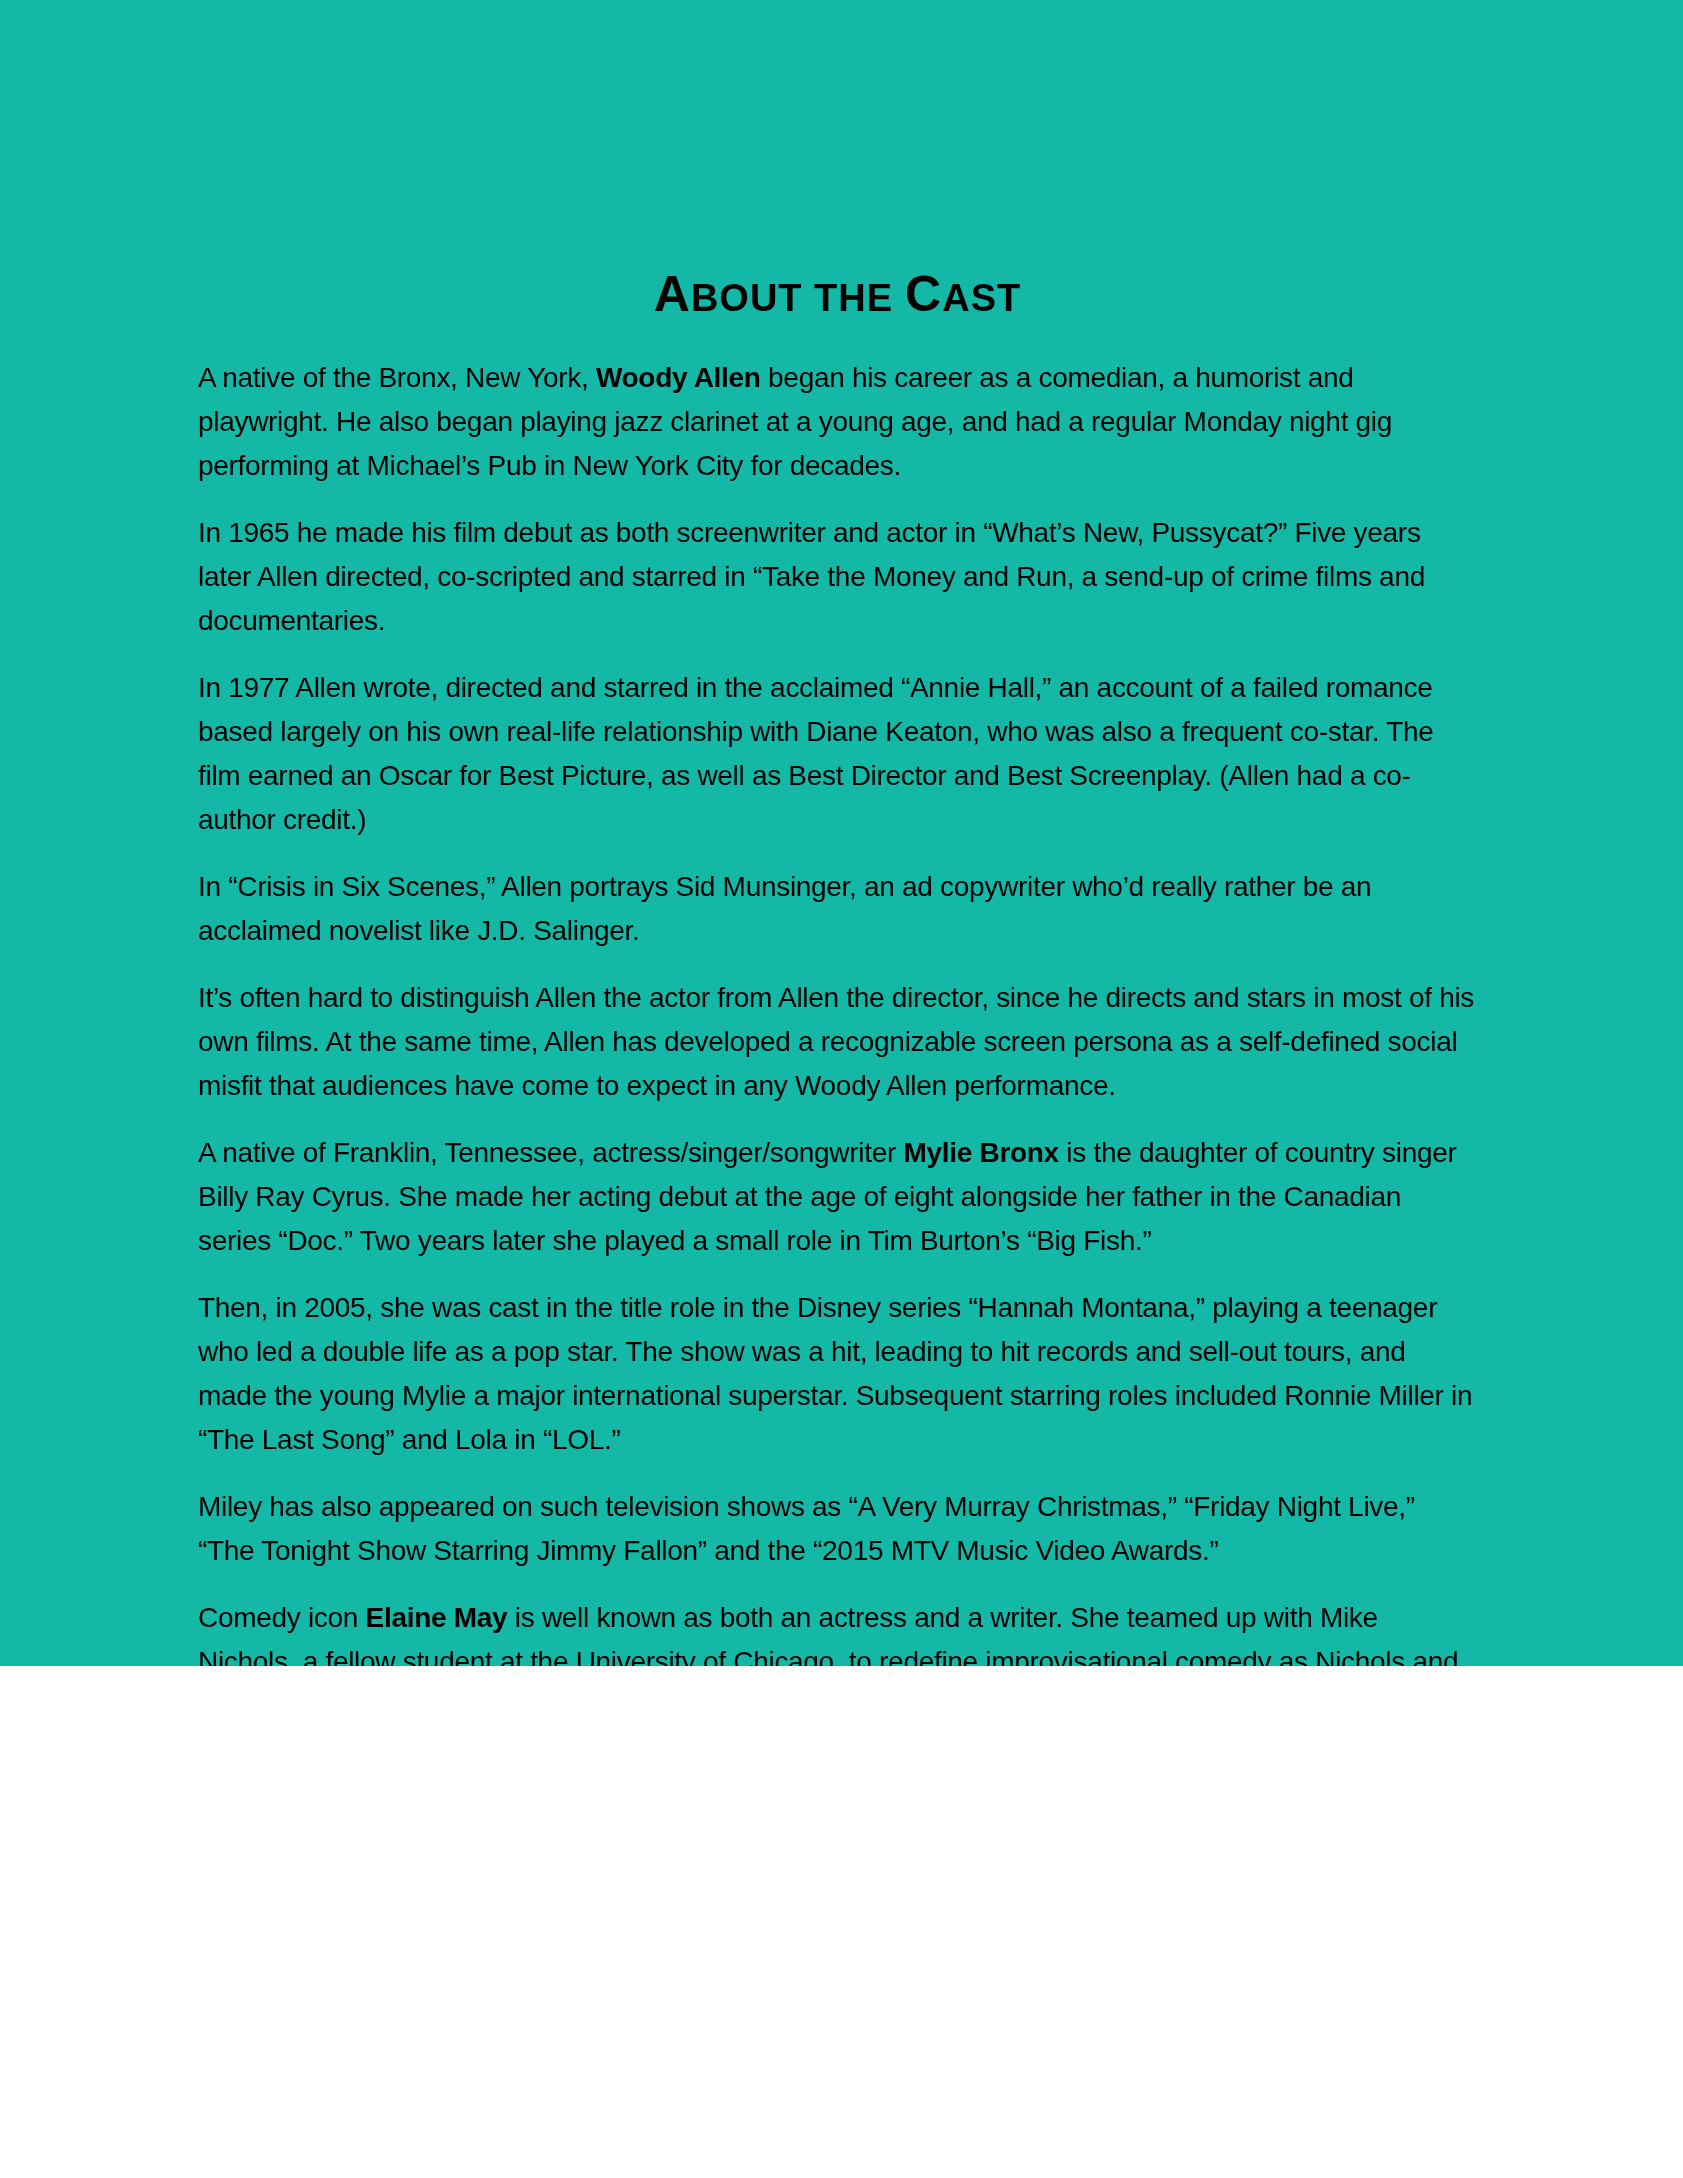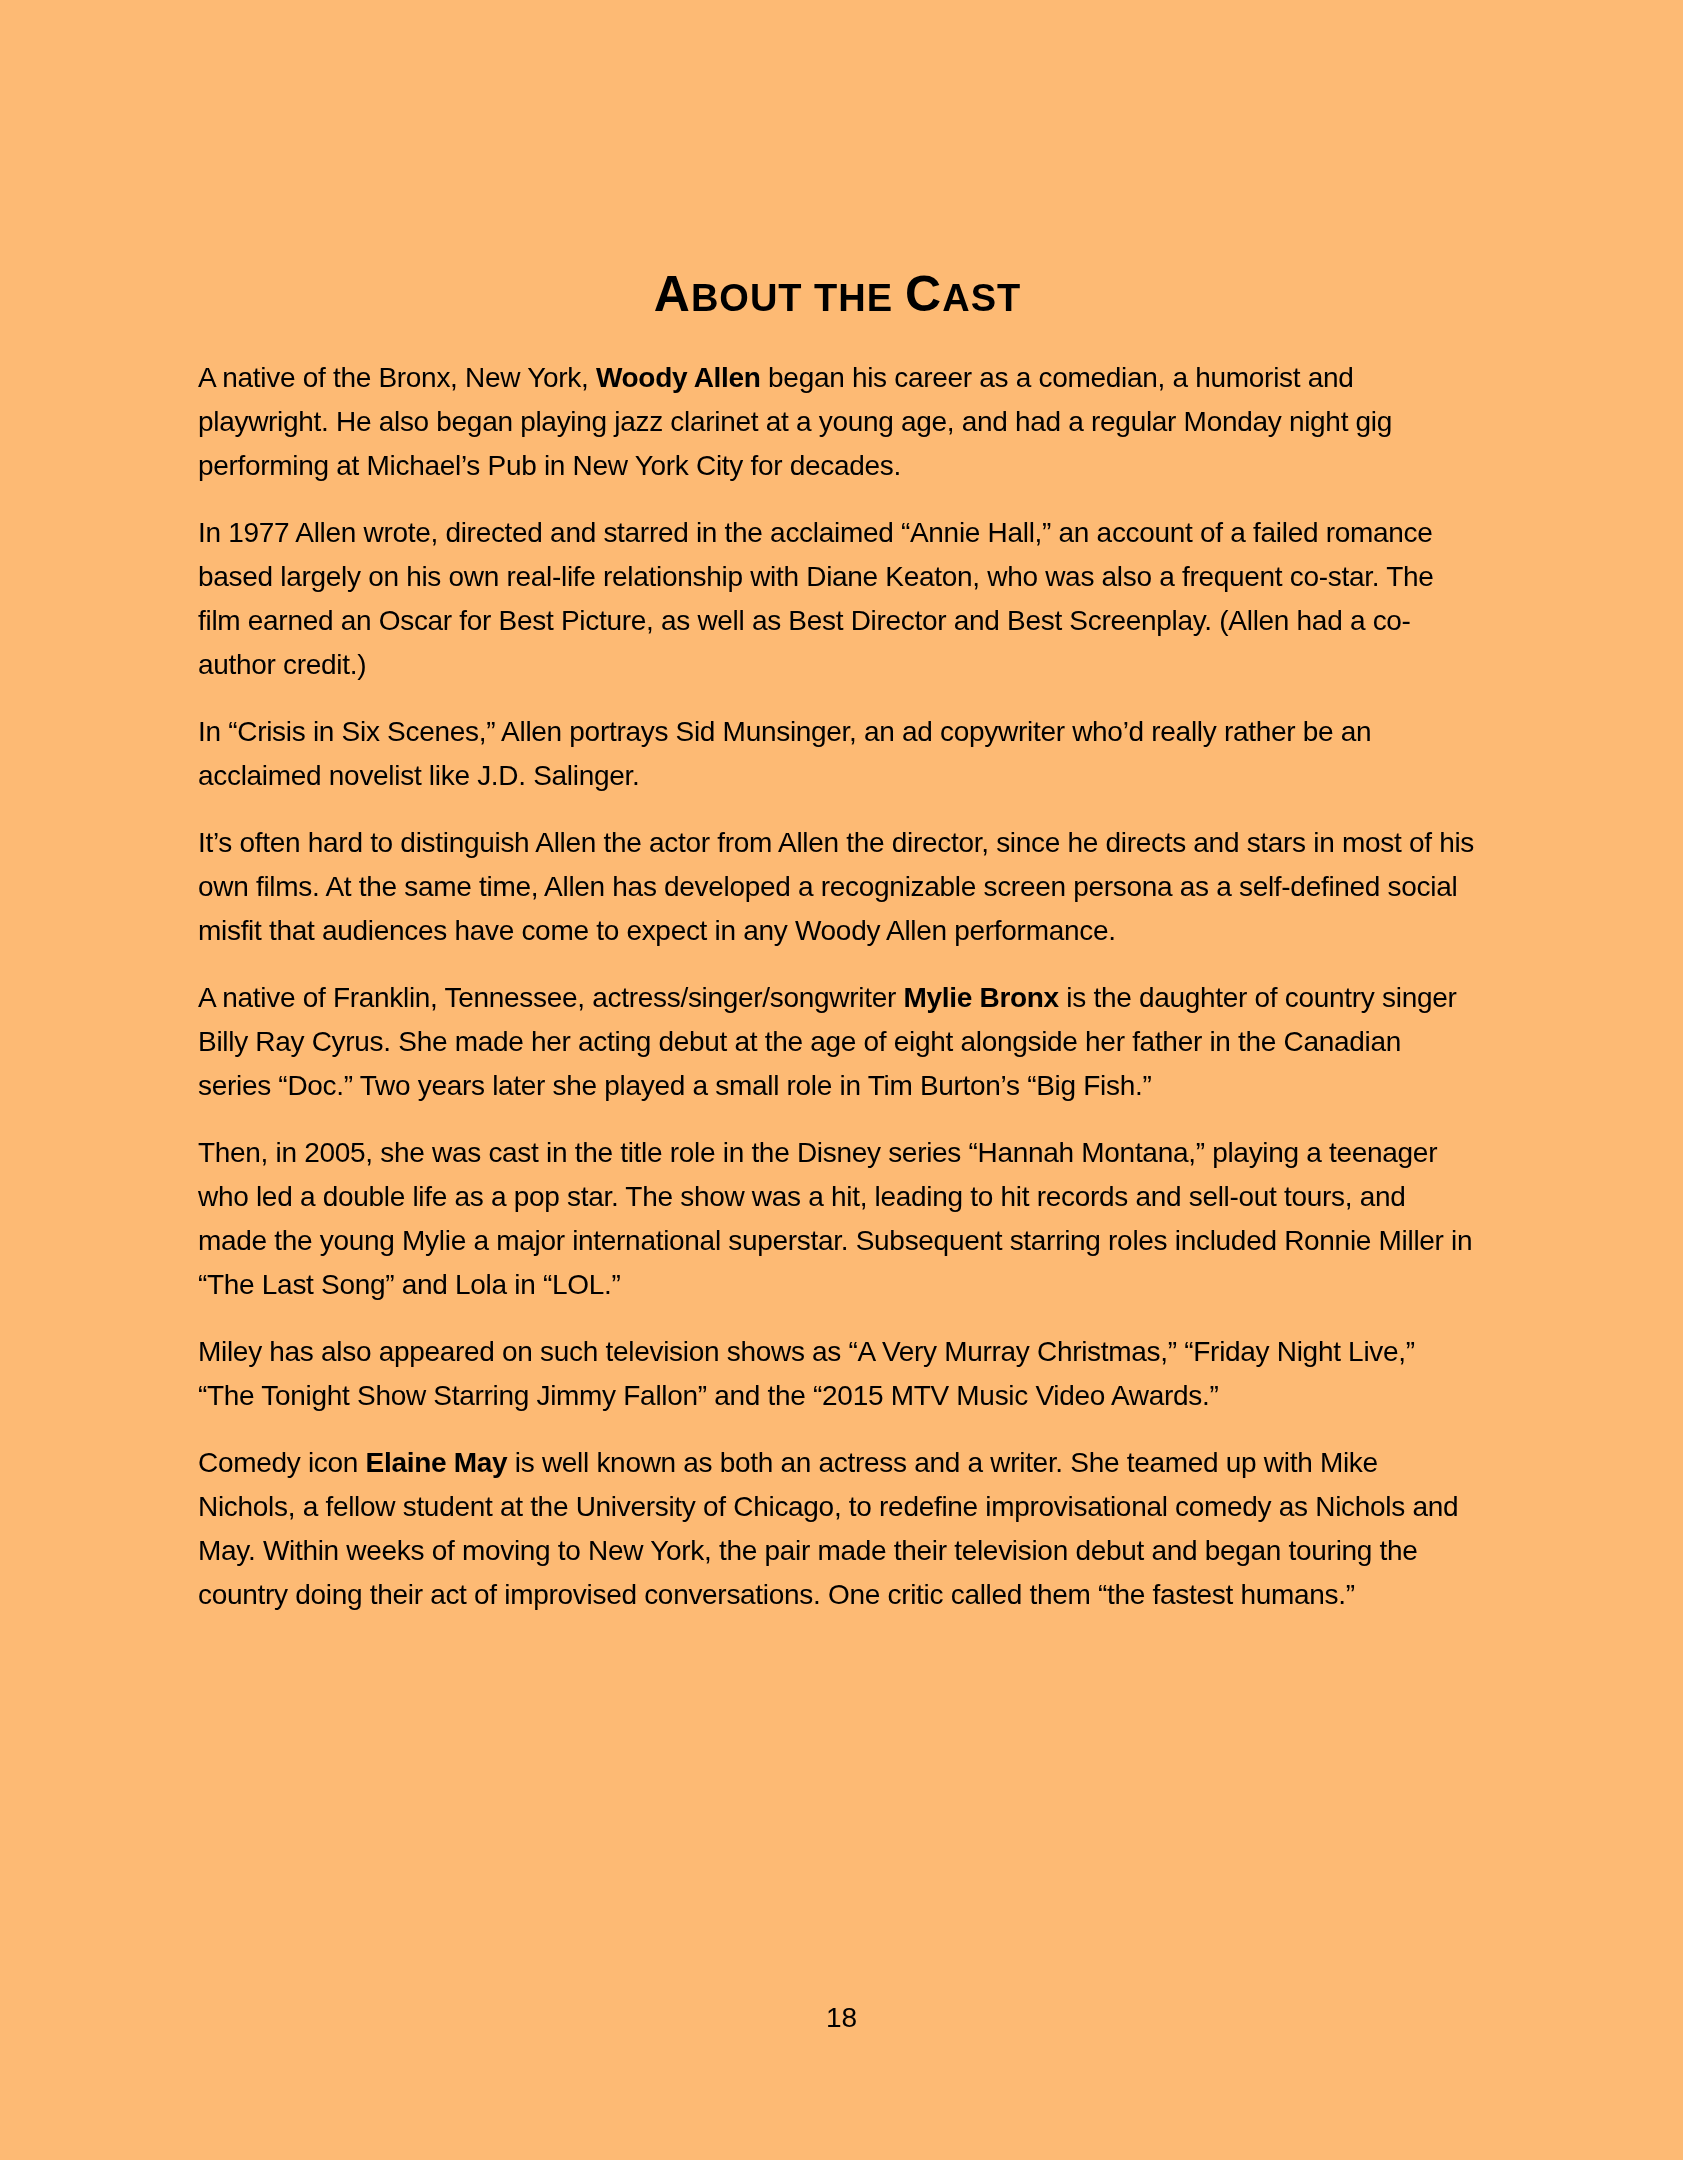--- a/index.html
+++ b/index.html
@@ -3,22 +3,22 @@
 <meta charset="utf-8">
 <style>
   html, body {
     margin: 0;
     padding: 0;
     background: #ffffff;
   }
   .page {
     position: relative;
     width: 1683px;
-    height: 2160px;
-    background: #fdba74;
+    height: 1666px;
+    background: #14b8a6;
     color: #000000;
     font-family: "Liberation Sans", sans-serif;
     overflow: hidden;
   }
   .content {
     position: absolute;
     left: 198px;
     top: 0;
     width: 1279px;
     padding-top: 269px;
@@ -57,20 +57,21 @@
   }
 </style>
 </head>
 <body>
 
 <div class="page">
   <div class="content">
     <h1 class="doc-title"><span class="tc">A</span><span class="ts">BOUT THE</span><span class="tc tgap">C</span><span class="ts">AST</span></h1>
     <div class="doc-body">
         <p class="para"><span class="">A native of the Bronx, New York, </span><span class="bold">Woody Allen</span><span class=""> began his career as a comedian, a humorist and playwright. He also began playing jazz clarinet at a young age, and had a regular Monday night gig performing at Michael’s Pub in New York City for decades.</span></p>
+        <p class="para"><span class="">In 1965 he made his film debut as both screenwriter and actor in “What’s New, Pussycat?” Five years later Allen directed, co-scripted and starred in “Take the Money and Run, a send-up of crime films and documentaries.</span></p>
         <p class="para"><span class="">In 1977 Allen wrote, directed and starred in the acclaimed “Annie Hall,” an account of a failed romance based largely on his own real-life relationship with Diane Keaton, who was also a frequent co-star. The film earned an Oscar for Best Picture, as well as Best Director and Best Screenplay. (Allen had a co-author credit.)</span></p>
         <p class="para"><span class="">In “Crisis in Six Scenes,” Allen portrays Sid Munsinger, an ad copywriter who’d really rather be an acclaimed novelist like J.D. Salinger.</span></p>
         <p class="para"><span class="">It’s often hard to distinguish Allen the actor from Allen the director, since he directs and stars in most of his own films. At the same time, Allen has developed a recognizable screen persona as a self-defined social misfit that audiences have come to expect in any Woody Allen performance.</span></p>
         <p class="para"><span class="">A native of Franklin, Tennessee, actress/singer/songwriter </span><span class="bold">Mylie Bronx</span><span class=""> is the daughter of country singer Billy Ray Cyrus. She made her acting debut at the age of eight alongside her father in the Canadian series “Doc.” Two years later she played a small role in Tim Burton’s “Big Fish.”</span></p>
         <p class="para"><span class="">Then, in 2005, she was cast in the title role in the Disney series “Hannah Montana,” playing a teenager who led a double life as a pop star. The show was a hit, leading to hit records and sell-out tours, and made the young Mylie a major international superstar. Subsequent starring roles included Ronnie Miller in “The Last Song” and Lola in “LOL.”</span></p>
         <p class="para"><span class="">Miley has also appeared on such television shows as “A Very Murray Christmas,” “Friday Night Live,” “The Tonight Show Starring Jimmy Fallon” and the “2015 MTV Music Video Awards.”</span></p>
         <p class="para"><span class="">Comedy icon </span><span class="bold">Elaine May</span><span class=""> is well known as both an actress and a writer. She teamed up with Mike Nichols, a fellow student at the University of Chicago, to redefine improvisational comedy as Nichols and May. Within weeks of moving to New York, the pair made their television debut and began touring the country doing their act of improvised conversations. One critic called them “the fastest humans.”</span></p>
       </div>
   </div>
   <div class="page-number">18</div>

